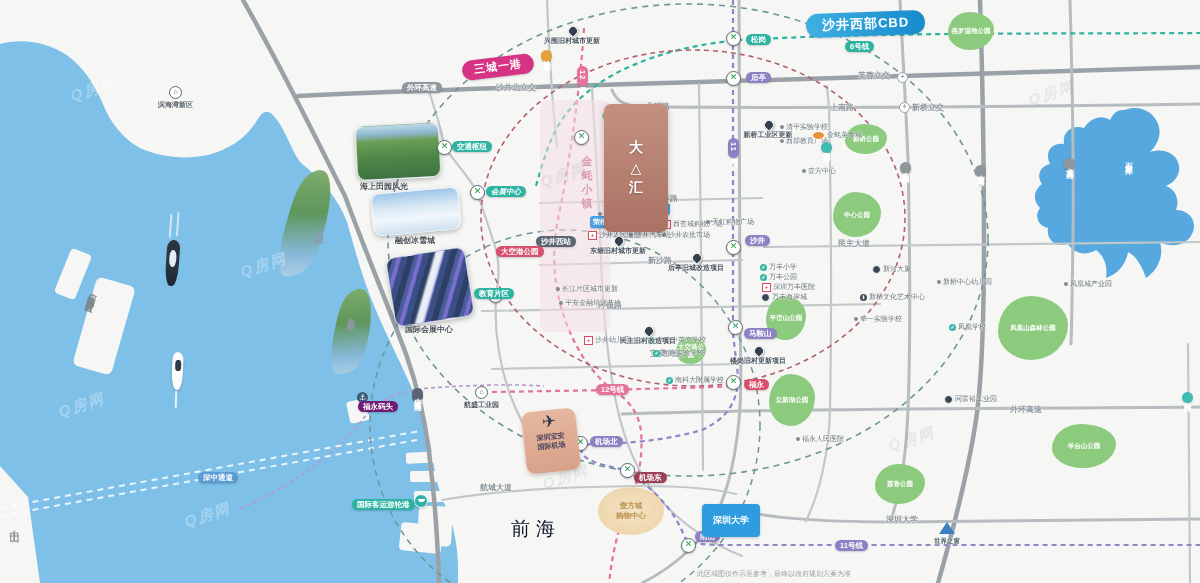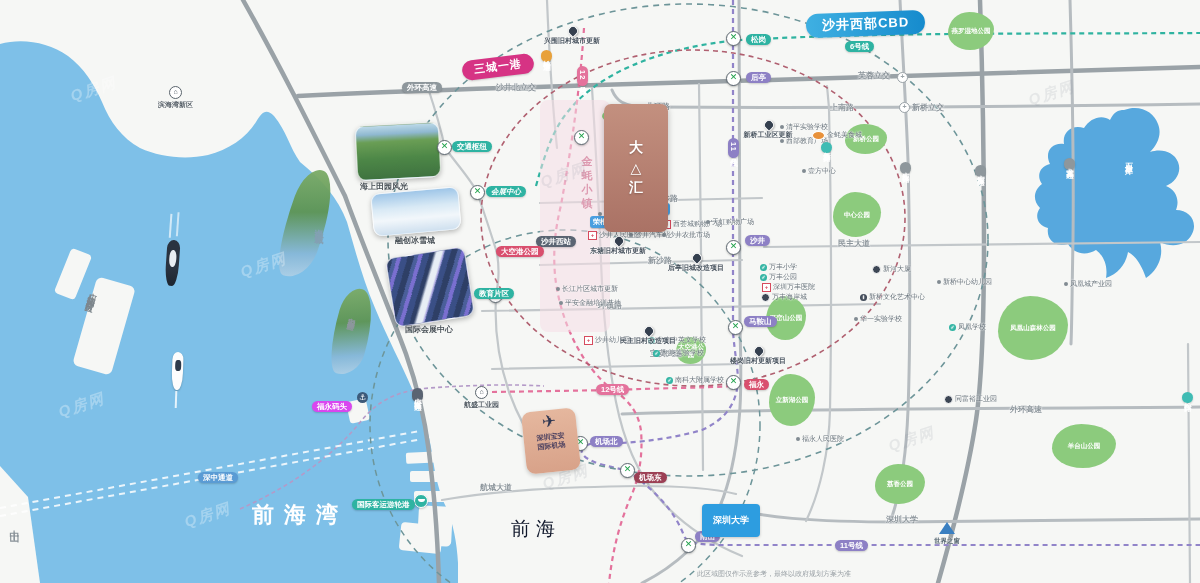--- a/index.html
+++ b/index.html
@@ -13,21 +13,21 @@
   .cbd{background:linear-gradient(90deg,#3fb0e2,#168bcd);font-size:13px;padding:4px 16px;border-radius:14px;letter-spacing:1px;}
   .mag{background:#d63384;font-size:11px;padding:3px 12px;border-radius:12px;letter-spacing:1px;}
   .rb{background:#8e979c;}
   .teal{background:#2eb3a2;}
   .tealv{background:#3fbcb4;}
   .pur{background:#8d80c5;}
   .red{background:#d94f6e;}
   .mar{background:#9c4055;}
   .pink{background:#e4729c;}
   .org{background:#e8a13a;}
-  .navy{background:#d946ef;}
+  .navy{background:#701a75;margin-left:46px;}
   .blue{background:#5a9bd4;}
   .dk{background:#5a6472;}
   
   .rt{font-size:8px;font-weight:bold;color:#8b949a;text-shadow:0 0 2px #fff,0 0 2px #fff;}
   
   .bay-big{font-size:22px;font-weight:bold;color:#fff;letter-spacing:10px;}
   .land-big{font-size:19px;font-weight:normal;color:#0f172a;letter-spacing:6px;}
   .v-small-dark{writing-mode:vertical-rl;font-size:10px;color:#8a9399;font-weight:bold;letter-spacing:2px;}
   .v-small-blue{writing-mode:vertical-rl;font-size:9px;color:#84a0b4;font-weight:bold;letter-spacing:2px;}
   .v-small-white{writing-mode:vertical-rl;font-size:8px;color:#fff;font-weight:bold;letter-spacing:1px;}
@@ -172,20 +172,24 @@
   </div>
 
   <div id="airport">
     <div class="pl">✈</div>
     <div class="al">深圳宝安</div>
     <div class="al">国际机场</div>
   </div>
 
   <div id="univ">深圳大学</div>
 
+  <div id="mall">
+    <div>壹方城</div>
+    <div>购物中心</div>
+  </div>
 
   <div class="boat1"></div>
   <div class="boat2"></div>
 
   <div id="labels" class="lyr">
       <div class="abs coast-strip" style="left: 286px; top: 168px; width: 40px; height: 112px; transform: rotate(20deg); z-index: 2;"></div>
       <div class="abs coast-strip" style="left: 334px; top: 288px; width: 36px; height: 88px; transform: rotate(16deg); z-index: 2;"></div>
       <div class="abs photo g1" style="left: 356px; top: 124px; width: 82px; height: 53px; transform: rotate(-3deg); z-index: 6;"></div>
       <div class="abs cap" style="left: 384px; top: 181px; z-index: 6;">海上田园风光</div>
       <div class="abs photo g2" style="left: 372px; top: 190px; width: 86px; height: 41px; transform: rotate(-5deg); z-index: 6;"></div>
@@ -195,21 +199,20 @@
       <div class="abs park" style="left: 602px; top: 107px; width: 48px; height: 17px; z-index: 3;">蚝乡湖公园</div>
       <div class="abs park" style="left: 845px; top: 124px; width: 42px; height: 30px; z-index: 3;">新桥公园</div>
       <div class="abs park" style="left: 833px; top: 192px; width: 48px; height: 45px; z-index: 3;">中心公园</div>
       <div class="abs park" style="left: 766px; top: 296px; width: 40px; height: 44px; z-index: 3;">平峦山公园</div>
       <div class="abs park" style="left: 769px; top: 374px; width: 46px; height: 52px; z-index: 3;">立新湖公园</div>
       <div class="abs park" style="left: 676px; top: 337px; width: 30px; height: 27px; z-index: 3;">大空港公园</div>
       <div class="abs park" style="left: 998px; top: 296px; width: 70px; height: 64px; z-index: 3;">凤凰山森林公园</div>
       <div class="abs park" style="left: 1052px; top: 424px; width: 64px; height: 44px; z-index: 3;">羊台山公园</div>
       <div class="abs park" style="left: 875px; top: 464px; width: 50px; height: 40px; z-index: 3;">荔香公园</div>
       <div class="abs park" style="left: 948px; top: 12px; width: 46px; height: 38px; z-index: 3;">燕罗湿地公园</div>
-      <div class="abs bay-big" style="left: 252px; top: 500px; z-index: 6;">前海湾</div>
       <div class="abs land-big" style="left: 511px; top: 516px; z-index: 6;">前海</div>
       <div class="abs v-small-dark" style="left: 7px; top: 522px; z-index: 6;">中山</div>
       <div class="abs strip1" style="left: 88px; top: 286px; z-index: 6;">广州南沙自贸区</div>
       <div class="abs strip2" style="left: 348px; top: 312px; z-index: 6;">宝安综合港区</div>
       <div class="abs v-small-blue" style="left: 312px; top: 222px; z-index: 6;">海洋新城</div>
       <div class="abs v-small-white" style="left: 1122px; top: 156px; z-index: 6;">石岩水库</div>
       <div class="abs v-pink" style="left: 579px; top: 146px; z-index: 6;">金蚝小镇</div>
       <div class="abs rt" style="left: 496px; top: 82px; z-index: 6;">沙井北立交</div>
       <div class="abs rt" style="left: 858px; top: 70px; z-index: 6;">芙蓉立交</div>
       <div class="abs rt" style="left: 912px; top: 102px; z-index: 6;">新桥立交</div>
@@ -238,21 +241,21 @@
       <div class="abs itc" style="left: 897px; top: 72px; z-index: 7;">+</div>
       <div class="abs itc" style="left: 899px; top: 102px; z-index: 7;">+</div>
       <div class="abs pill cbd" style="left: 806px; top: 12px; z-index: 8; transform: rotate(-2deg);">沙井西部CBD</div>
       <div class="abs pill mag" style="left: 462px; top: 57px; z-index: 8; transform: rotate(-7deg);">三城一港</div>
       <div class="abs pill rb" style="left: 402px; top: 82px; z-index: 8;">外环高速</div>
       <div class="abs pill teal" style="left: 845px; top: 41px; z-index: 8;">6号线</div>
       <div class="abs pill teal" style="left: 746px; top: 34px; z-index: 8;">松岗</div>
       <div class="abs pill pur" style="left: 746px; top: 72px; z-index: 8;">后亭</div>
       <div class="abs pill pur v" style="left: 728px; top: 138px; z-index: 8;">11号线</div>
       <div class="abs pill pur" style="left: 745px; top: 235px; z-index: 8;">沙井</div>
-      <div class="abs pill pur" style="left: 744px; top: 316px; z-index: 8;">马鞍山</div>
+      <div class="abs pill pur" style="left: 744px; top: 328px; z-index: 8;">马鞍山</div>
       <div class="abs pill red" style="left: 744px; top: 379px; z-index: 8;">福永</div>
       <div class="abs pill pur" style="left: 590px; top: 436px; z-index: 8;">机场北</div>
       <div class="abs pill mar" style="left: 634px; top: 472px; z-index: 8;">机场东</div>
       <div class="abs pill pur" style="left: 695px; top: 531px; z-index: 8;">南山</div>
       <div class="abs pill pur" style="left: 835px; top: 540px; z-index: 8;">11号线</div>
       <div class="abs pill pink" style="left: 596px; top: 384px; z-index: 8;">12号线</div>
       <div class="abs pill pink v" style="left: 577px; top: 66px; z-index: 8;">12号线</div>
       <div class="abs pill org v" style="left: 541px; top: 50px; z-index: 8;">松福大道</div>
       <div class="abs pill dk" style="left: 536px; top: 236px; z-index: 8;">沙井西站</div>
       <div class="abs pill navy" style="left: 312px; top: 401px; z-index: 8;">福永码头</div>

